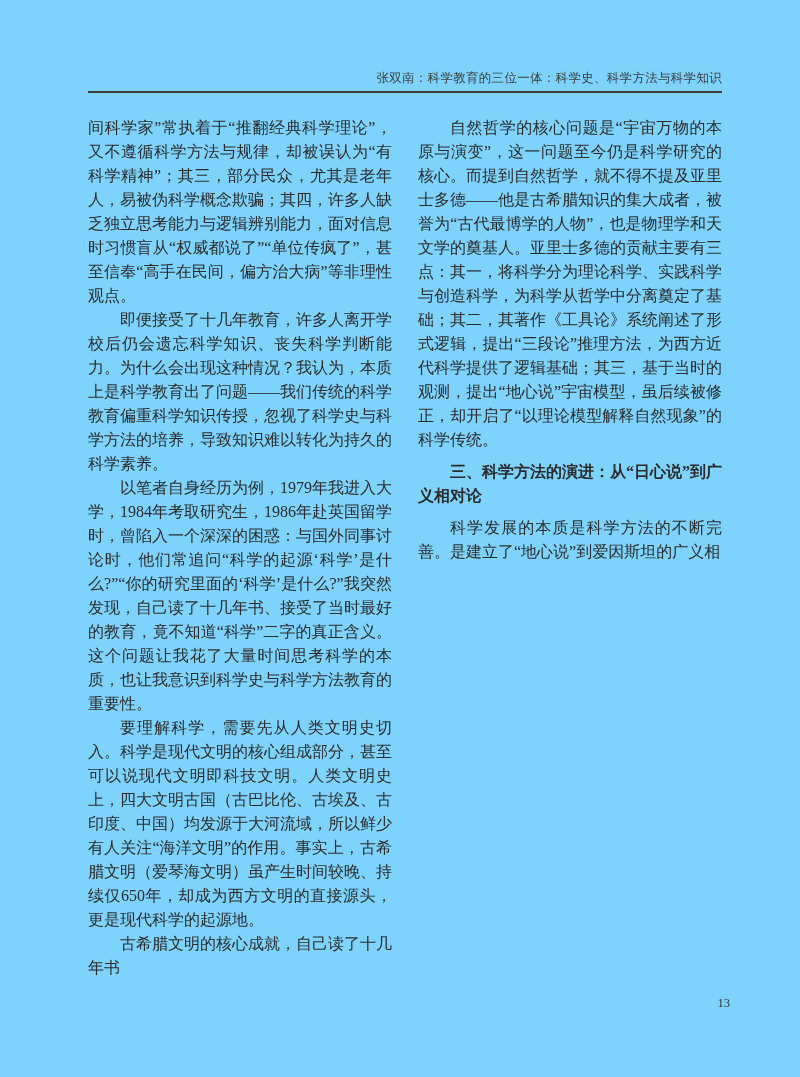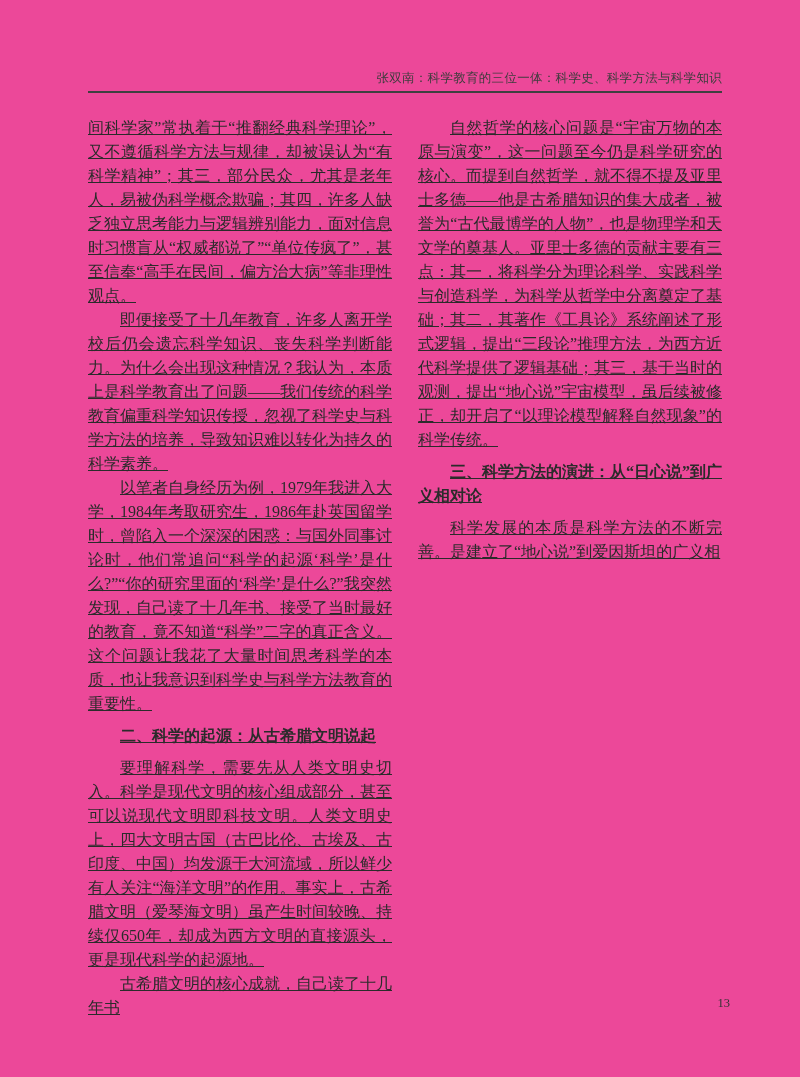--- a/index.html
+++ b/index.html
@@ -1,20 +1,20 @@
 <!DOCTYPE html>
 <html lang="zh"><head>
 <meta charset="utf-8">
 <style>
   html, body { margin: 0; padding: 0; background: #ffffff; }
   .page {
     position: relative;
     width: 800px;
     height: 1077px;
-    background: #ec4899;
+    background: #7dd3fc;
     overflow: hidden;
     font-family: "Liberation Serif", "DejaVu Serif", serif;
     color: #2b2b2b;
   }
   .page-header {
     position: absolute;
     left: 88px;
     right: 78px;
     top: 70px;
   }
@@ -42,21 +42,20 @@
   }
   .col { width: 304px; }
   .col p, .col h2 {
     margin: 0;
     font-size: 16px;
     line-height: 24px;
     font-weight: normal;
     text-align: justify;
     text-justify: inter-ideograph;
     word-break: break-all;
-    text-decoration: underline;
   }
   .para { text-indent: 2em; }
   .cont { text-indent: 0; }
   .heading {
     font-weight: bold !important;
     text-indent: 2em;
     margin: 8px 0 8px 0 !important;
   }
   .page-number {
     position: absolute;
@@ -76,21 +75,20 @@
     <div class="running-title">张双南：科学教育的三位一体：科学史、科学方法与科学知识</div>
     <hr class="header-rule">
   </header>
 
   <main class="body-columns">
 
     <div class="col">
       <p class="cont">间科学家”常执着于“推翻经典科学理论”，又不遵循科学方法与规律，却被误认为“有科学精神”；其三，部分民众，尤其是老年人，易被伪科学概念欺骗；其四，许多人缺乏独立思考能力与逻辑辨别能力，面对信息时习惯盲从“权威都说了”“单位传疯了”，甚至信奉“高手在民间，偏方治大病”等非理性观点。</p>
       <p class="para">即便接受了十几年教育，许多人离开学校后仍会遗忘科学知识、丧失科学判断能力。为什么会出现这种情况？我认为，本质上是科学教育出了问题——我们传统的科学教育偏重科学知识传授，忽视了科学史与科学方法的培养，导致知识难以转化为持久的科学素养。</p>
       <p class="para">以笔者自身经历为例，1979年我进入大学，1984年考取研究生，1986年赴英国留学时，曾陷入一个深深的困惑：与国外同事讨论时，他们常追问“科学的起源‘科学’是什么?”“你的研究里面的‘科学’是什么?”我突然发现，自己读了十几年书、接受了当时最好的教育，竟不知道“科学”二字的真正含义。这个问题让我花了大量时间思考科学的本质，也让我意识到科学史与科学方法教育的重要性。</p>
-      <h2 class="heading">二、科学的起源：从古希腊文明说起</h2>
       <p class="para">要理解科学，需要先从人类文明史切入。科学是现代文明的核心组成部分，甚至可以说现代文明即科技文明。人类文明史上，四大文明古国（古巴比伦、古埃及、古印度、中国）均发源于大河流域，所以鲜少有人关注“海洋文明”的作用。事实上，古希腊文明（爱琴海文明）虽产生时间较晚、持续仅650年，却成为西方文明的直接源头，更是现代科学的起源地。</p>
       <p class="para">古希腊文明的核心成就，自己读了十几年书</p>
     </div>
 
     <div class="col">
       <p class="para">自然哲学的核心问题是“宇宙万物的本原与演变”，这一问题至今仍是科学研究的核心。而提到自然哲学，就不得不提及亚里士多德——他是古希腊知识的集大成者，被誉为“古代最博学的人物”，也是物理学和天文学的奠基人。亚里士多德的贡献主要有三点：其一，将科学分为理论科学、实践科学与创造科学，为科学从哲学中分离奠定了基础；其二，其著作《工具论》系统阐述了形式逻辑，提出“三段论”推理方法，为西方近代科学提供了逻辑基础；其三，基于当时的观测，提出“地心说”宇宙模型，虽后续被修正，却开启了“以理论模型解释自然现象”的科学传统。</p>
       <h2 class="heading">三、科学方法的演进：从“日心说”到广义相对论</h2>
       <p class="para">科学发展的本质是科学方法的不断完善。是建立了“地心说”到爱因斯坦的广义相</p>
     </div>
 

